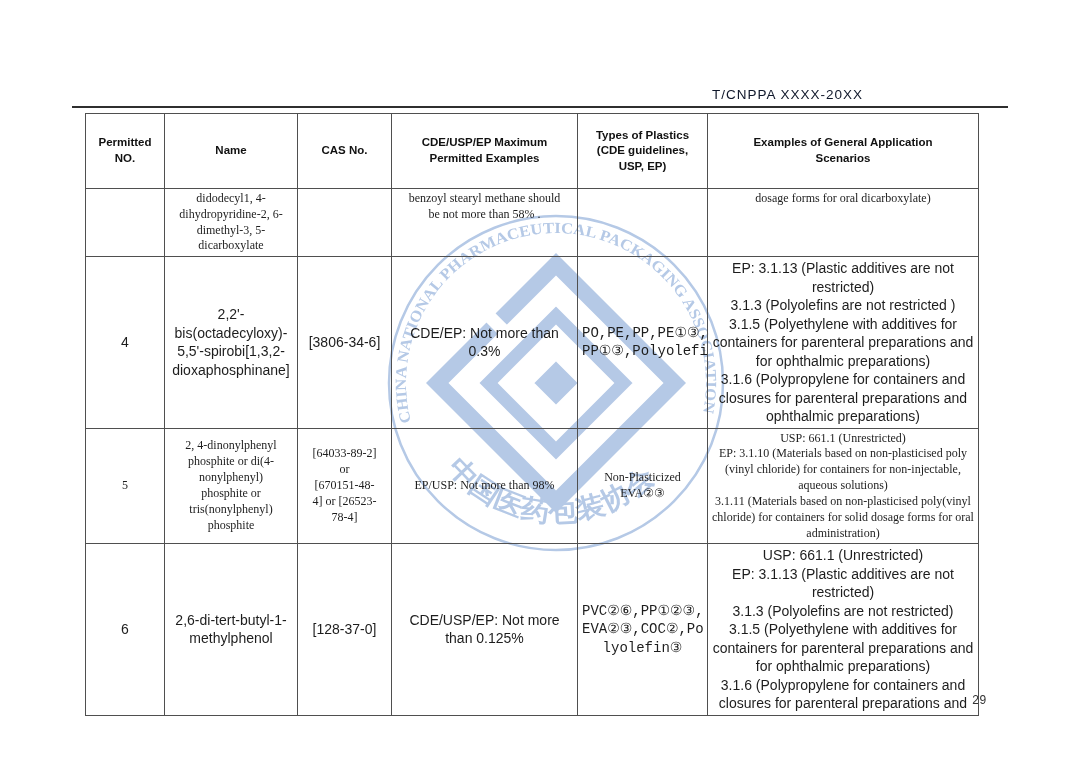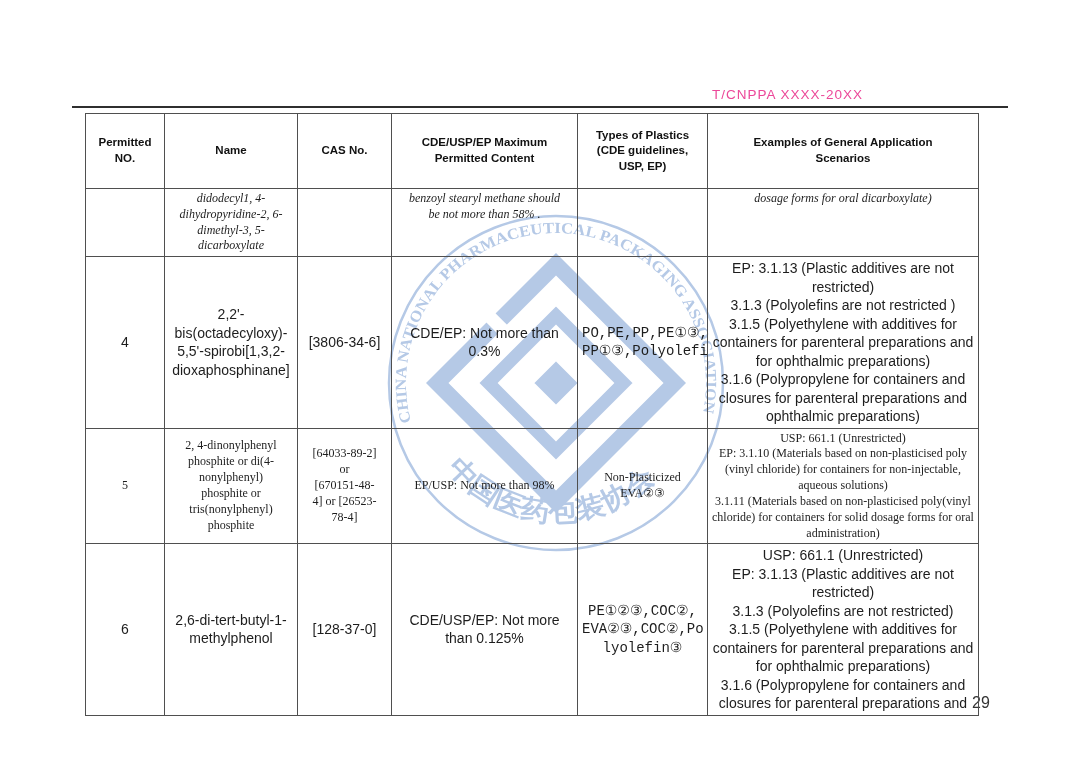--- a/index.html
+++ b/index.html
@@ -3,57 +3,57 @@
 <meta charset="utf-8">
 <style>
   html,body { margin:0; padding:0; background:#ffffff; }
   .page {
     position:relative; width:1080px; height:764px; background:#ffffff;
     font-family:"Liberation Sans", sans-serif; color:#1d1d1d; overflow:hidden;
   }
   .std-code {
     position:absolute; top:87px; left:712px;
     font-family:"Liberation Sans", sans-serif; font-size:13.5px;
-    letter-spacing:1px; color:#ec4899;
+    letter-spacing:1px; color:#0f172a;
   }
   .header-rule {
     position:absolute; top:106px; left:72px; width:936px; height:2px;
     background:#2f2f2f;
   }
   .watermark { position:absolute; left:356px; top:183px; width:400px; height:400px; z-index:0; }
 
   table.additives {
     position:absolute; left:85px; top:113px; width:893px;
     border-collapse:collapse; table-layout:fixed; z-index:1; background:transparent;
   }
   table.additives th, table.additives td {
     border:1px solid #4f4f4f; white-space:pre-line; overflow:hidden;
     vertical-align:middle; text-align:center; padding:2px 4px;
   }
   table.additives th {
     font-size:11.5px; font-weight:bold; line-height:1.35; color:#111;
   }
   tr.hdr     { height:75px; }
-  tr.r-cont  { height:65px;font-style:italic; }
+  tr.r-cont  { height:65px; }
   tr.r-4     { height:158px; }
   tr.r-5     { height:110px; }
   tr.r-6     { height:145px; }
 
   .serif-row td { font-family:"Liberation Serif", serif; font-size:12px; }
   .sans-row  td { font-family:"Liberation Sans", sans-serif; font-size:14px; }
   td { line-height:1.32; }
 
   td.col-ex { text-align:left; vertical-align:top; padding:2px 6px 3px 6px; }
   td.vtop   { vertical-align:top;font-family:Liberation Mono, monospace; }
   td.just   { text-align:justify; }
   tr.r-cont td { vertical-align:top; }
 
   .page-number {
     position:absolute; left:972px; top:694px;
-    font-family:Liberation Sans, sans-serif; font-size:16px; color:#333;
+    font-family:Liberation Mono, monospace; font-size:12px; color:#333;
   }
 </style>
 </head>
 <body>
 
 <div class="page">
 
   <div class="std-code">T/CNPPA XXXX-20XX</div>
   <div class="header-rule"></div>
 
@@ -84,21 +84,21 @@
         <col style="width:130px">
         <col style="width:271px">
     </colgroup>
     <tbody>
         <tr class="hdr">
       <th>Permitted
 NO.</th>
       <th>Name</th>
       <th>CAS No.</th>
       <th>CDE/USP/EP  Maximum
-Permitted Content</th>
+Permitted Examples</th>
       <th>Types of Plastics
 (CDE guidelines,
 USP, EP)</th>
       <th>Examples of General Application
 Scenarios</th>
     </tr>
 
     <tr class="r-cont serif-row">
       <td></td>
       <td>didodecyl1, 4-
@@ -150,21 +150,21 @@
 3.1.11 (Materials based on non-plasticised poly(vinyl chloride) for containers for solid dosage forms for oral administration)</td>
     </tr>
 
     <tr class="r-6 sans-row">
       <td>6</td>
       <td>2,6-di-tert-butyl-1-
 methylphenol</td>
       <td>[128-37-0]</td>
       <td>CDE/USP/EP: Not more
 than 0.125%</td>
-      <td class="vtop">PE①②③,COC②,
+      <td class="vtop">PVC②⑥,PP①②③,
 EVA②③,COC②,Po
 lyolefin③</td>
       <td class="col-ex">USP: 661.1 (Unrestricted)
 EP: 3.1.13 (Plastic additives are not restricted)
 3.1.3 (Polyolefins are not restricted)
 3.1.5 (Polyethylene with additives for containers for parenteral preparations and for ophthalmic preparations)
 3.1.6 (Polypropylene for containers and closures for parenteral preparations and</td>
     </tr>
   </tbody>
     </table>

